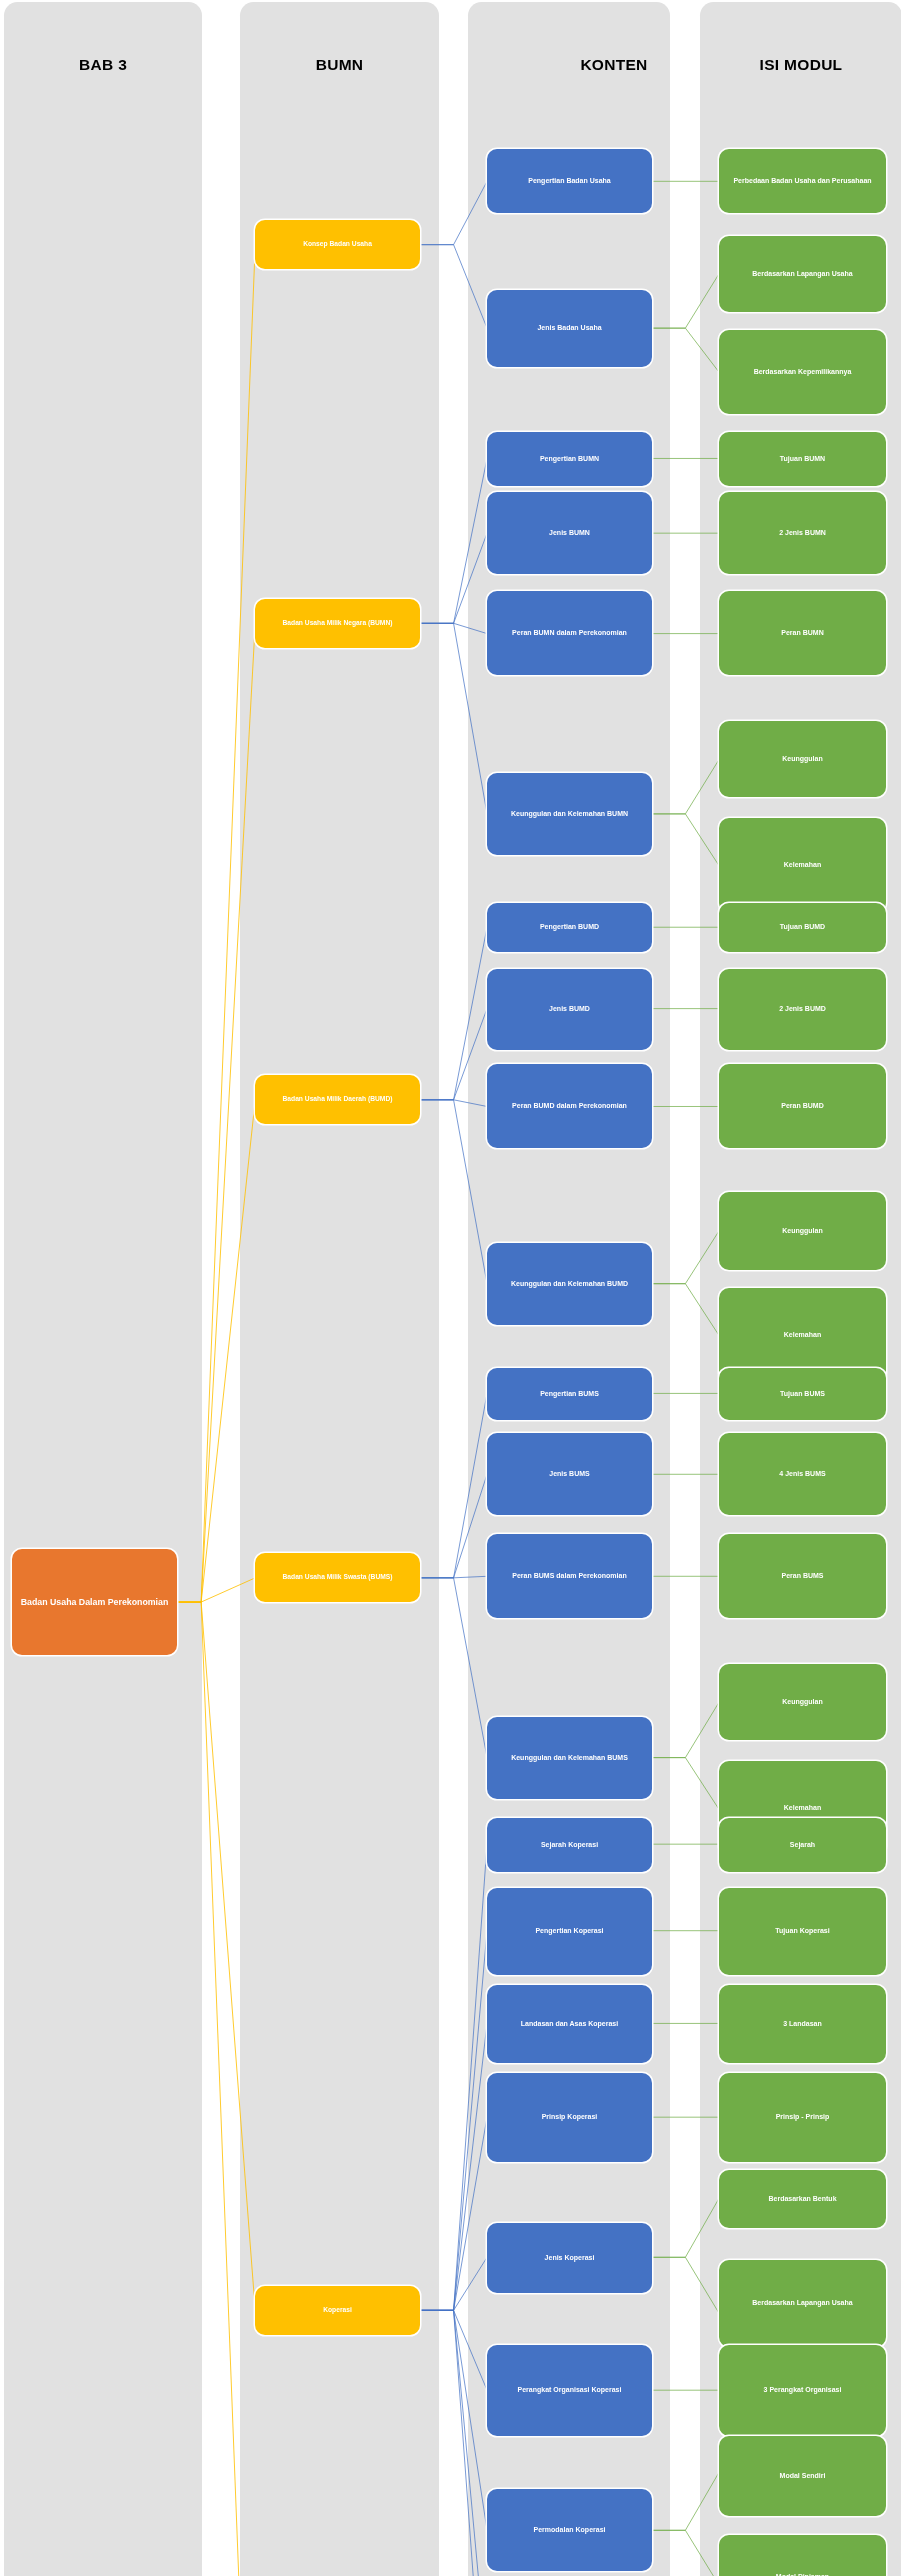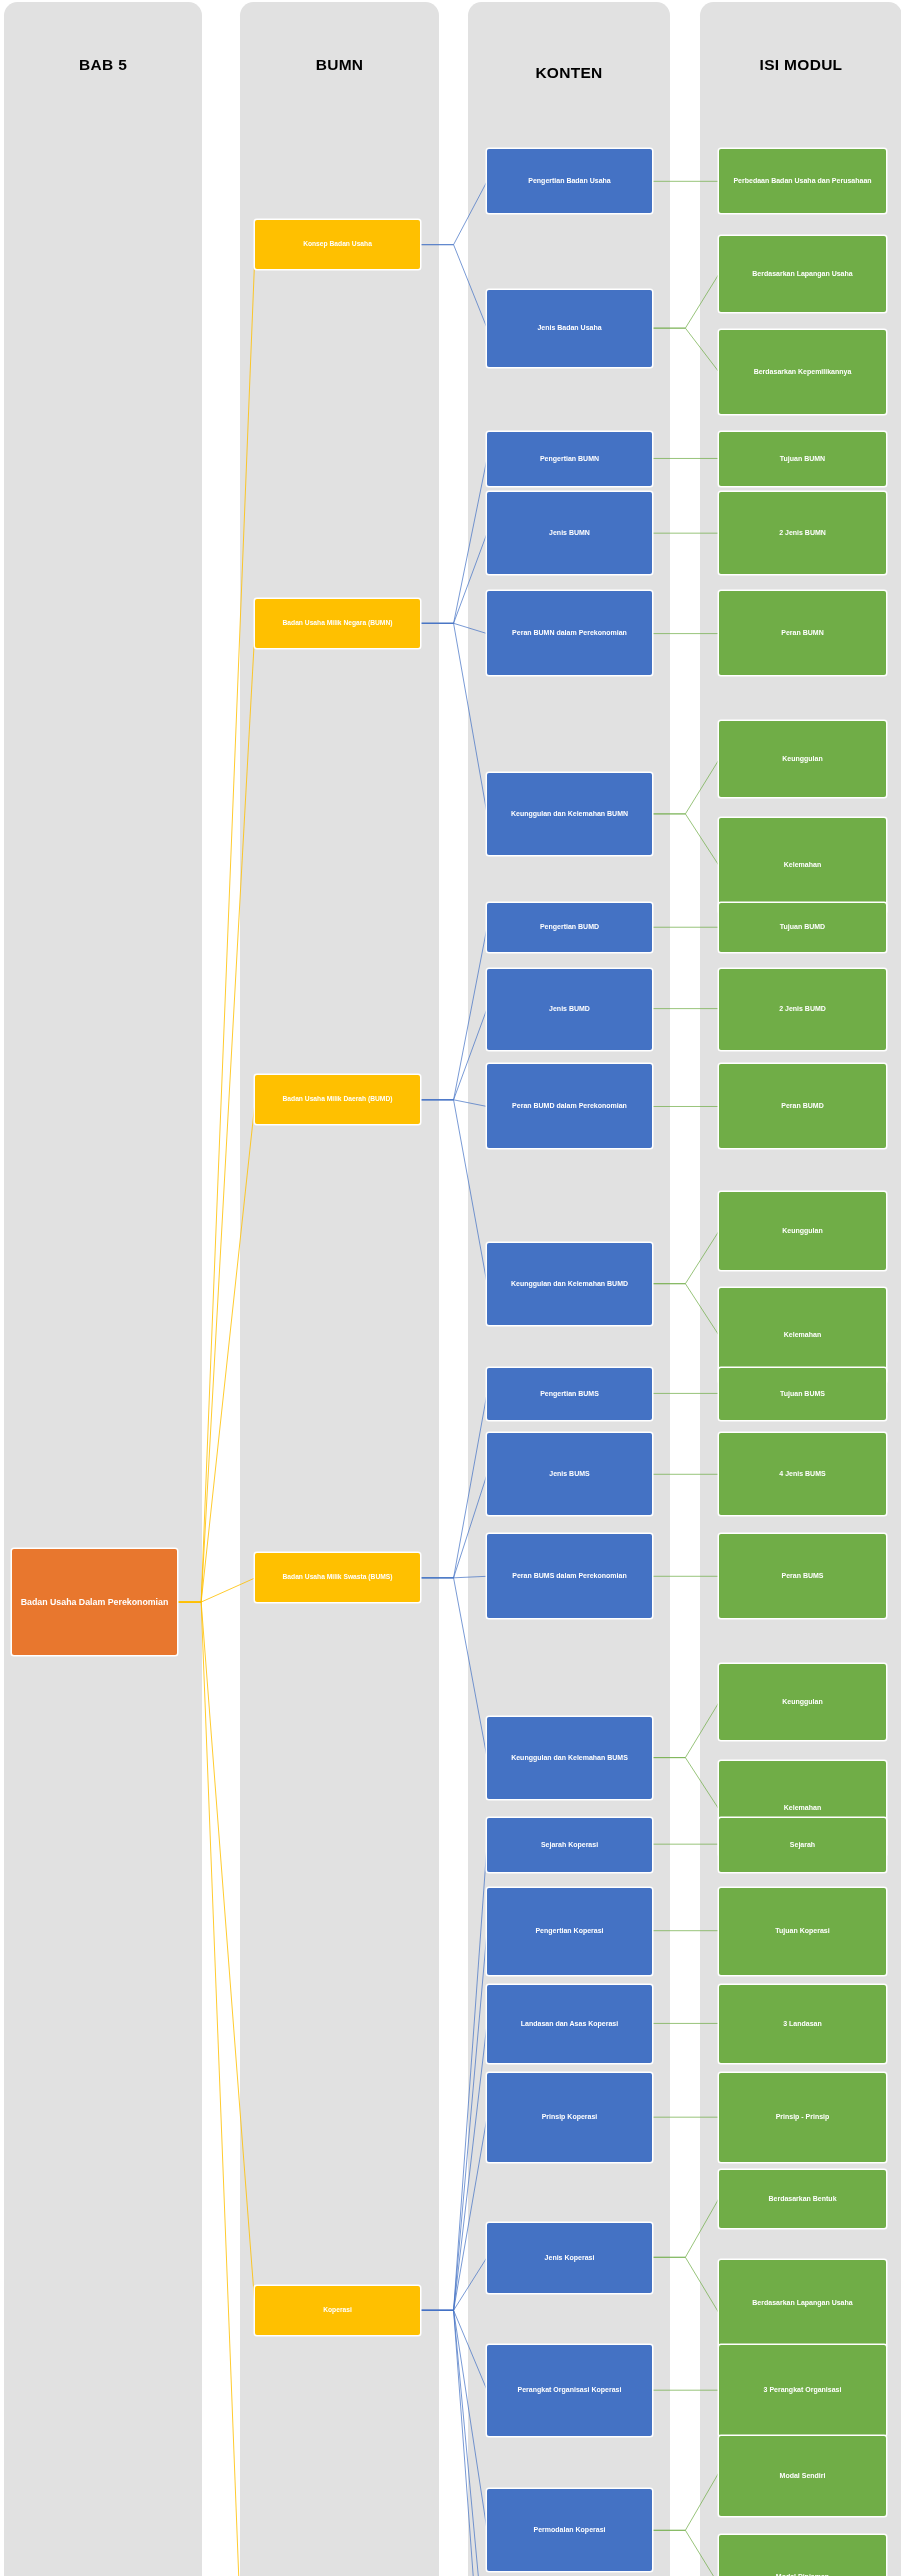--- a/index.html
+++ b/index.html
@@ -6,42 +6,42 @@
   body{width:902px;height:3337px;position:relative;overflow:hidden;
        font-family:"Liberation Sans", sans-serif;}
 
   .swimlane{position:absolute;background:#E1E1E1;border-radius:13.4px;}
   .lane-title{position:absolute;width:100%;text-align:center;
               font-weight:bold;font-size:15.5px;color:#000;letter-spacing:0.3px;}
 
   #edges{position:absolute;left:0;top:0;width:902px;height:3337px;
          pointer-events:none;}
 
-  .node{position:absolute;border-radius:2px;box-sizing:border-box;
+  .node{position:absolute;border-radius:10px;box-sizing:border-box;
         display:flex;align-items:center;justify-content:center;text-align:center;
         color:#ffffff;font-weight:bold;line-height:1.25;
         box-shadow:0 0 0 1.5px #ffffff;padding:2.1px 5.2px;}
   .root   {background:#E8772E;font-size:8.8px;}
   .modul  {background:#FFC000;font-size:6.7px;}
   .konten {background:#4472C4;font-size:7px;}
   .isi    {background:#70AD47;font-size:7px;}
 </style>
 </head>
 <body>
 
 <div class="swimlane" style="left:4.1px;top:2.1px;width:198px;height:3326px;">
-  <div class="lane-title" style="top:54px;">BAB 5</div>
+  <div class="lane-title" style="top:54px;">BAB 3</div>
 </div>
 
 <div class="swimlane" style="left:240px;top:2.1px;width:199px;height:3326px;">
   <div class="lane-title" style="top:54px;">BUMN</div>
 </div>
 
 <div class="swimlane" style="left:468px;top:2.1px;width:202px;height:3326px;">
-  <div class="lane-title" style="top:62px;">KONTEN</div>
+  <div class="lane-title" style="top:54px;margin-left:45px;">KONTEN</div>
 </div>
 
 <div class="swimlane" style="left:700px;top:2.1px;width:202px;height:3326px;">
   <div class="lane-title" style="top:54px;">ISI MODUL</div>
 </div>
 
 <svg id="edges" viewBox="0 0 1750 6478" xmlns="http://www.w3.org/2000/svg">
   <g fill="none" stroke="#FFC000" stroke-width="1.6">
 
     <path d="M343,3110 L390,3110 L495,475"></path>

